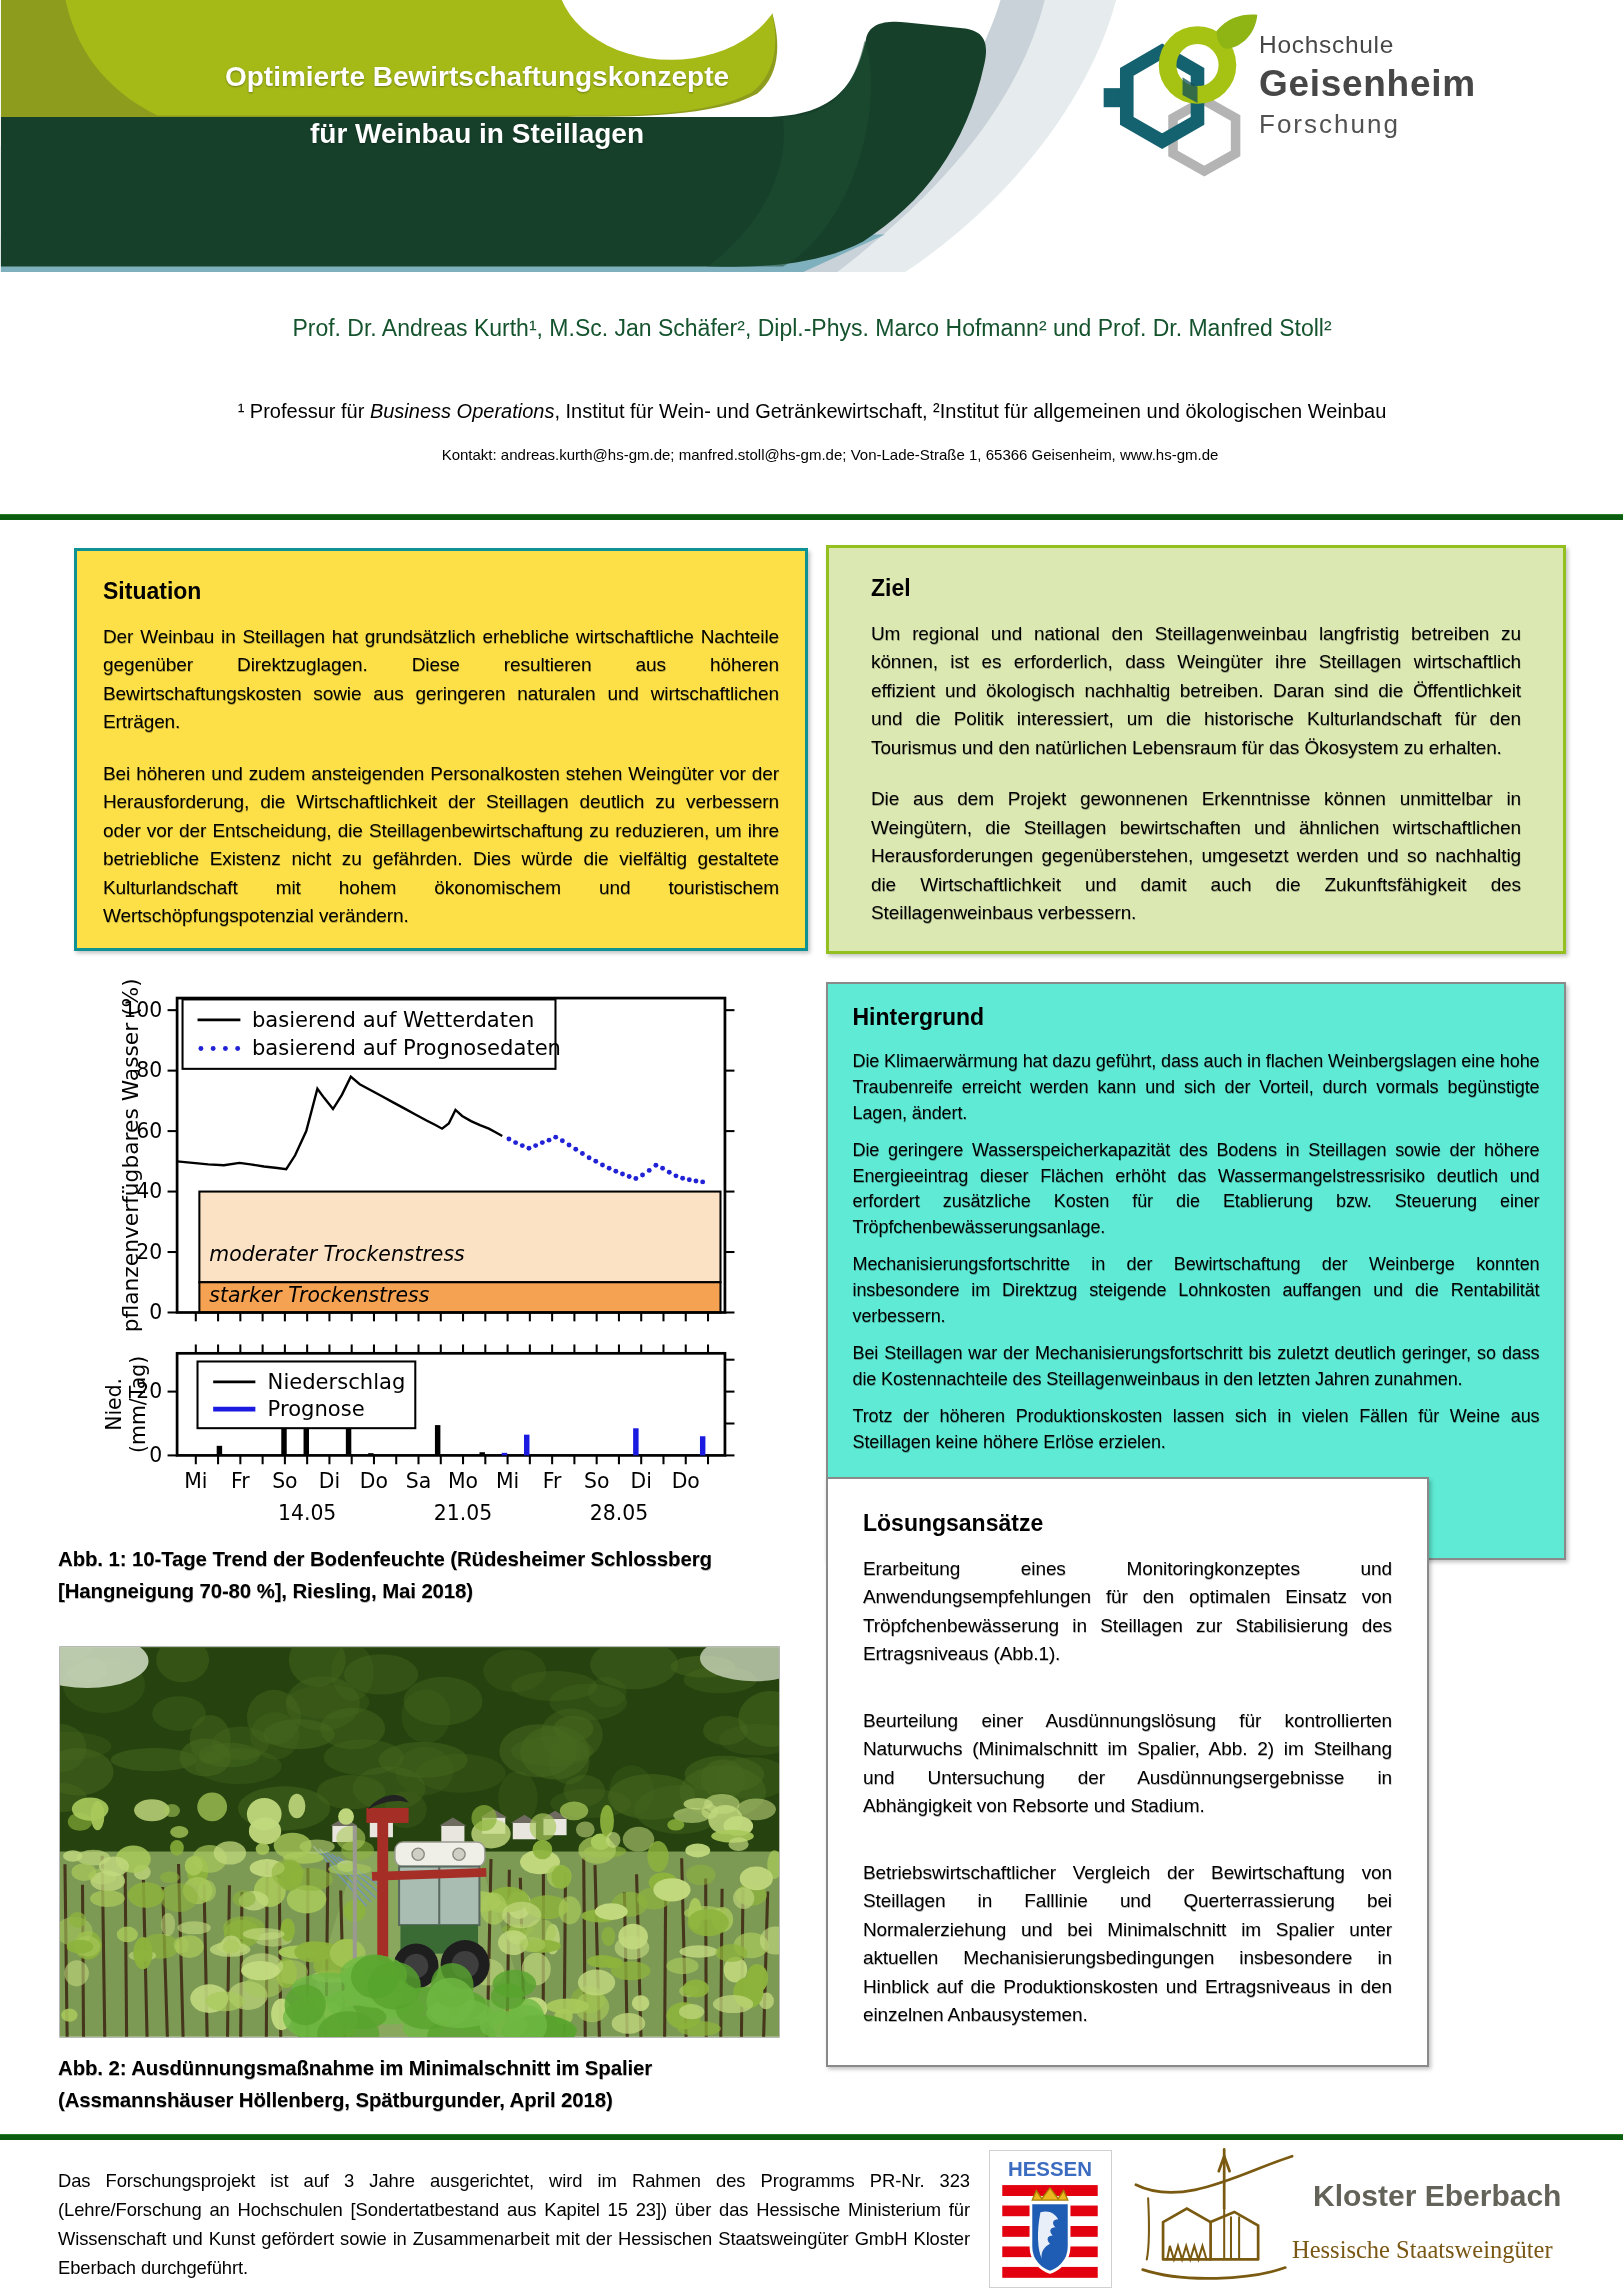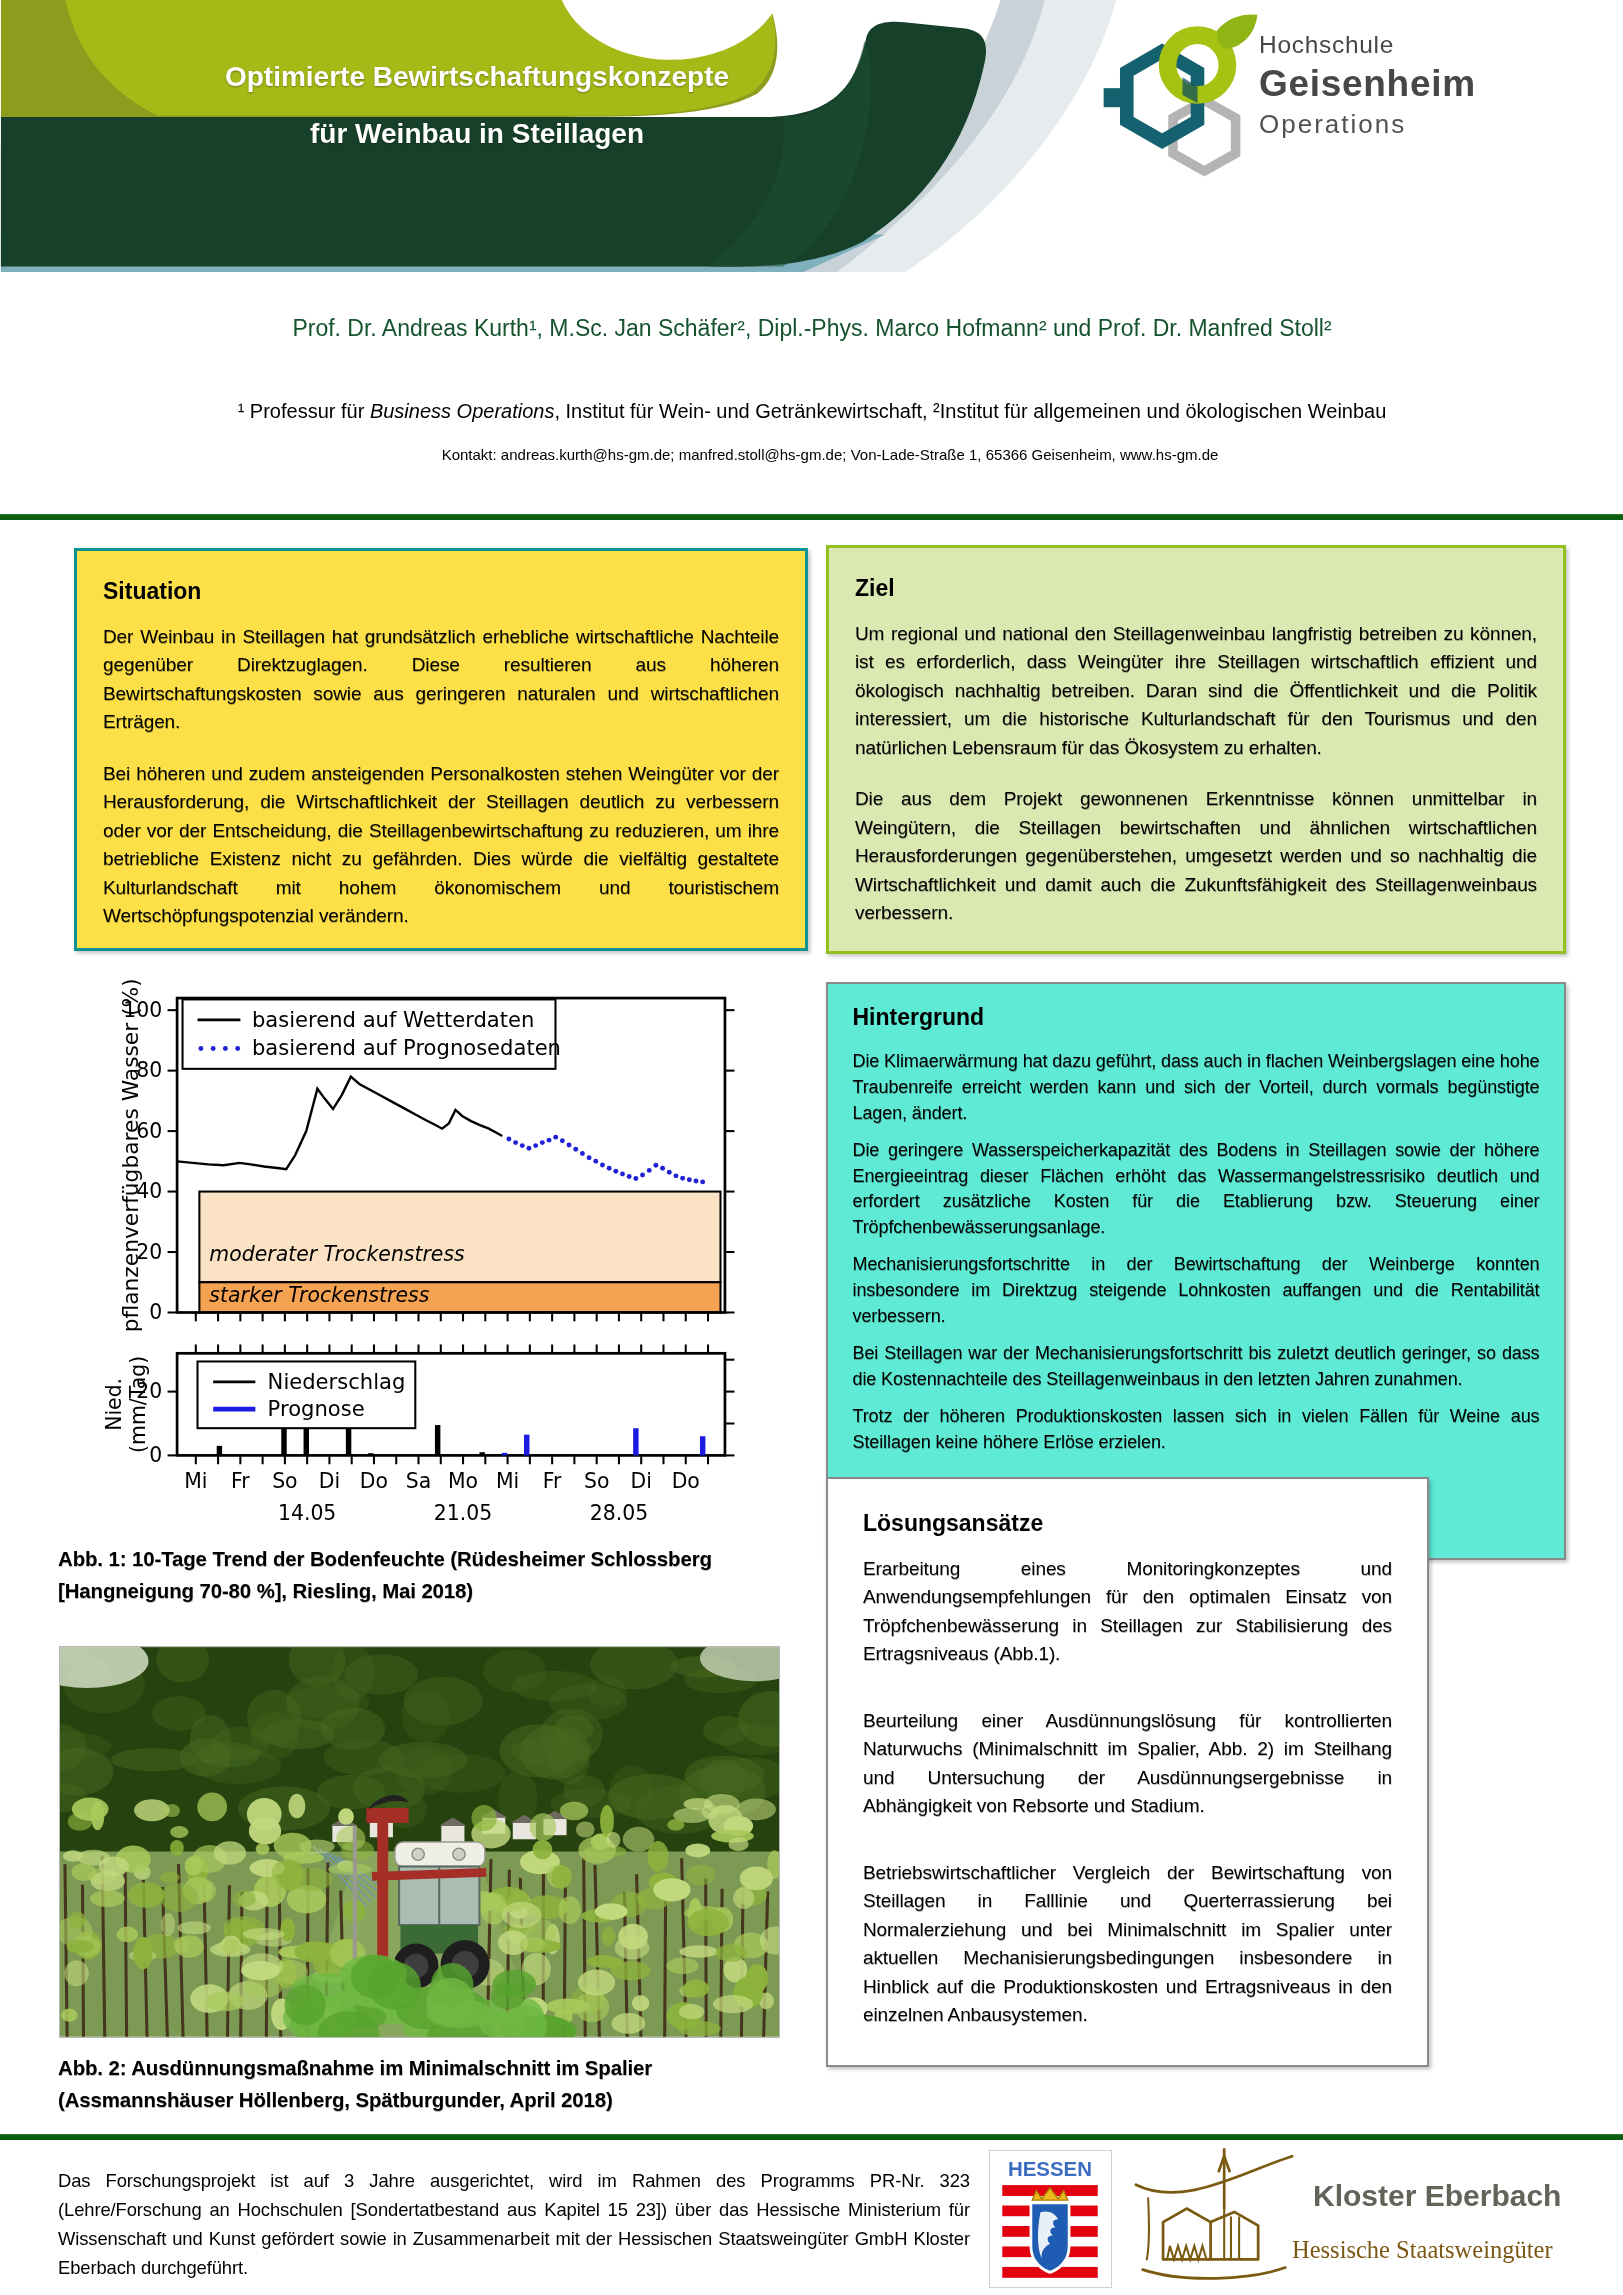--- a/index.html
+++ b/index.html
@@ -25,21 +25,21 @@
   .divider.d1{top:514px;}  .divider.d2{top:2134px;}
   
   .box{position:absolute;box-sizing:border-box;overflow:hidden;
        box-shadow:2px 2.7px 4.1px rgba(0,0,0,.25);}
   .box h2{margin:0 0 17.7px 0;font-size:23px;}
   .box p{margin:0 0 23px 0;font-size:19px;line-height:1.5;text-align:justify;
          letter-spacing:-0.1px;text-shadow:0.4px 0.6px 0.5px rgba(0,0,0,.28);}
   .box-situation{left:74px;top:548px;width:734px;height:403px;background:#fde047;
                  border:3.4px solid #0e9294;padding:27px 26px;}
   .box-ziel{left:826px;top:545px;width:740px;height:409px;background:#dce8b2;
-            border:3.4px solid #93c01f;padding:27px 26px;}
+            border:3.4px solid #93c01f;padding:27px 42px;}
   .box-hintergrund{left:826px;top:982px;width:740px;height:578px;background:#5eead4;
                    border:2px solid #8a8a8a;padding:20.4px 24.5px;}
   .box-hintergrund p{margin:0 0 11.6px 0;font-size:18px;line-height:1.43;}
   .box-loesungen{left:826px;top:1477px;width:603px;height:590px;background:#ffffff;
                  border:2px solid #8a8a8a;padding:31px 35px;}
   .box-loesungen p{margin:0 0 38px 0;}
   
   .fig1{position:absolute;left:58px;top:972px;width:735px;height:568px;}
   .caption{position:absolute;font-size:20.4px;font-weight:bold;line-height:1.55;
            letter-spacing:-0.1px;text-shadow:0.4px 0.6px 0.5px rgba(0,0,0,.28);}
@@ -96,21 +96,21 @@
         <rect x="2" y="112" width="34" height="28" fill="#14616f"></rect>
         <path d="M88,58 L140,88 L140,160 L88,190 L36,160 L36,88 Z" fill="none" stroke="#14616f" stroke-width="20"></path>
 
         <circle cx="140" cy="78" r="44" fill="none" stroke="#a6c314" stroke-width="26"></circle>
         <path d="M168,28 C185,6 210,2 228,4 C226,26 212,48 186,54 C175,56 168,44 168,28 Z" fill="#8fb515"></path>
         <path d="M118,96 L140,110 L140,134 L118,122 Z" fill="#0f4f5a" opacity="0.75"></path>
       </svg>
       <div class="hgu-text">
         <div class="l1">Hochschule</div>
         <div class="l2">Geisenheim</div>
-        <div class="l3">Operations</div>
+        <div class="l3">Forschung</div>
       </div>
     </div>
   </div>
 
   <div class="authors">Prof. Dr. Andreas Kurth¹, M.Sc. Jan Schäfer², Dipl.-Phys. Marco Hofmann² und Prof. Dr. Manfred Stoll²</div>
   <div class="affiliation"><span>¹ Professur für </span><i>Business Operations</i><span>, Institut für Wein- und Getränkewirtschaft, ²Institut für allgemeinen und ökologischen Weinbau</span></div>
   <div class="contact">Kontakt: andreas.kurth@hs-gm.de; manfred.stoll@hs-gm.de; Von-Lade-Straße 1, 65366 Geisenheim, www.hs-gm.de</div>
 
   <div class="divider d1"></div>
 

